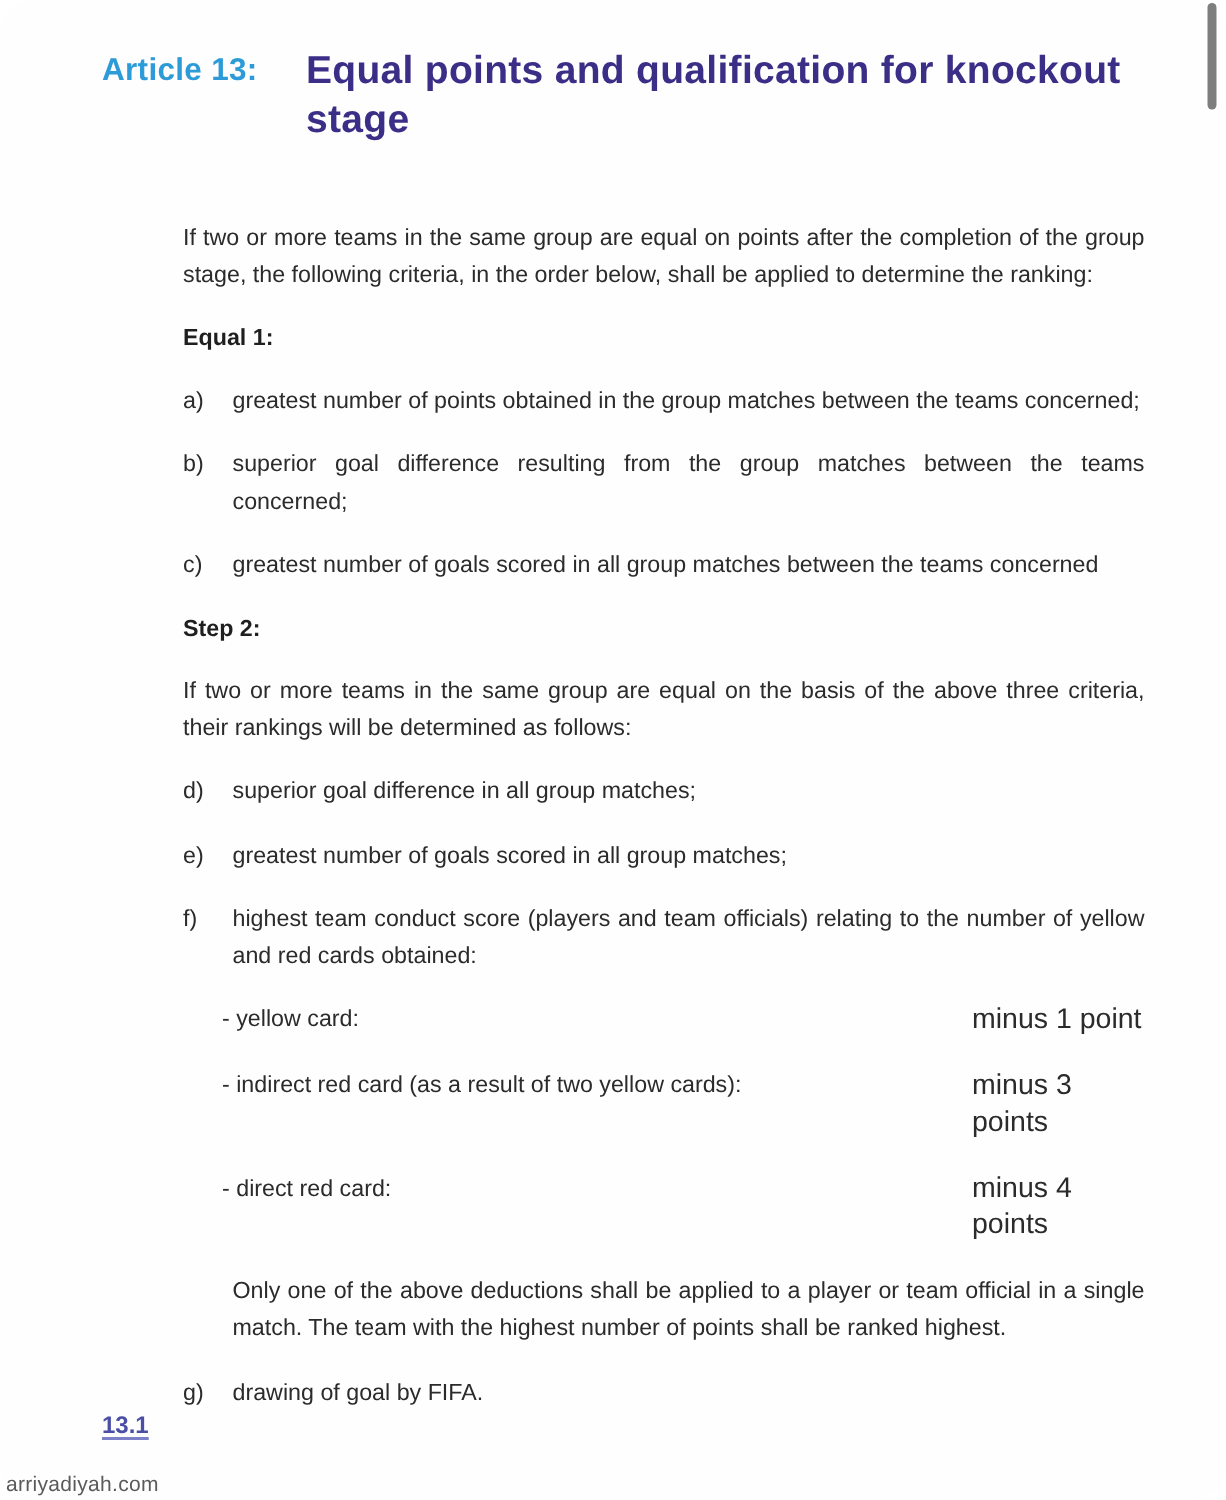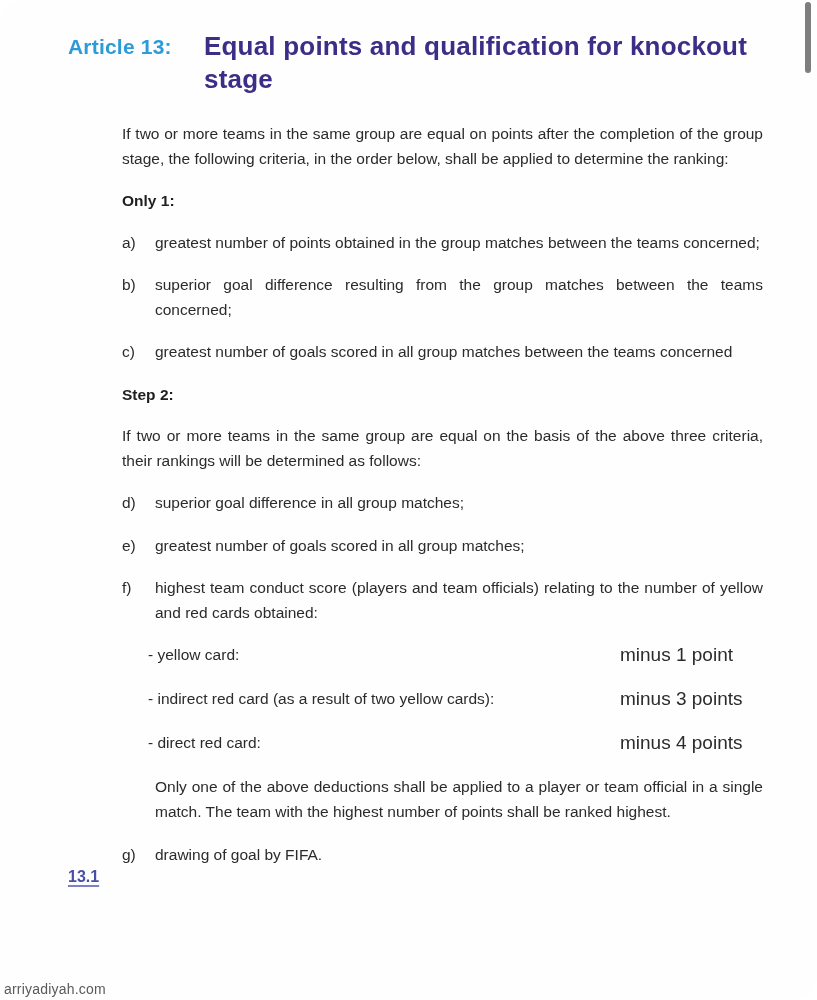--- a/index.html
+++ b/index.html
@@ -30,42 +30,42 @@
   }
   
   .clause { display: flex; align-items: flex-end; }
   .clause-num {
     width: 54px; flex: none;
     font-size: 16px; font-weight: bold; color: #4a4fa5;
     text-decoration: underline; text-underline-offset: 3px;
     text-decoration-thickness: 1.5px; text-decoration-color: #7b80c9;
     padding-top: 1px;
   }
-  .clause-body { flex: 1; min-width: 0; }
+  .clause-body { flex: 1; min-width: 0; margin-top: 25px; }
   .para {
     font-size: 15.5px; line-height: 24.5px; color: #2b2b2b;
     text-align: justify; margin-bottom: 18px;
   }
   .step-heading {
     font-size: 15.5px; line-height: 24.5px; font-weight: bold;
     color: #1f1f1f; margin-bottom: 17px;
   }
   .list-item { display: flex; margin-bottom: 18px; }
   .list-marker {
     width: 33px; flex: none;
     font-size: 15.5px; line-height: 24.5px; color: #2b2b2b;
   }
   .list-text {
     flex: 1; min-width: 0;
     font-size: 15.5px; line-height: 24.5px; color: #2b2b2b;
     text-align: justify;
   }
   
   .deductions { margin-left: 26px; margin-top: 0; }
-  .ded-row { display: flex; margin-bottom: 19.5px; }
+  .ded-row { display: flex; margin-bottom: 19.5px; gap: 28px; }
   .ded-label {
     width: 472px; flex: none;
     font-size: 15.5px; line-height: 24.5px; color: #2b2b2b;
   }
   .ded-value {
     font-size: 19px; line-height: 24.5px; color: #2b2b2b;
   }
   .note-para {
     margin-left: 33px;
     font-size: 15.5px; line-height: 24.5px; color: #2b2b2b;
@@ -93,21 +93,21 @@
     <div class="article-title">Equal points and qualification for knockout stage</div>
   </div>
 
   <div class="clause">
     <div class="clause-num">13.1</div>
 
     <div class="clause-body">
 
       <p class="para">If two or more teams in the same group are equal on points after the completion of the group stage, the following criteria, in the order below, shall be applied to determine the ranking:</p>
 
-      <div class="step-heading">Only 1:</div>
+      <div class="step-heading">Equal 1:</div>
 
       <div class="list-item">
         <span class="list-marker">a)</span>
         <span class="list-text">greatest number of points obtained in the group matches between the teams concerned;</span>
       </div>
 
       <div class="list-item">
         <span class="list-marker">b)</span>
         <span class="list-text">superior goal difference resulting from the group matches between the teams concerned;</span>
       </div>

